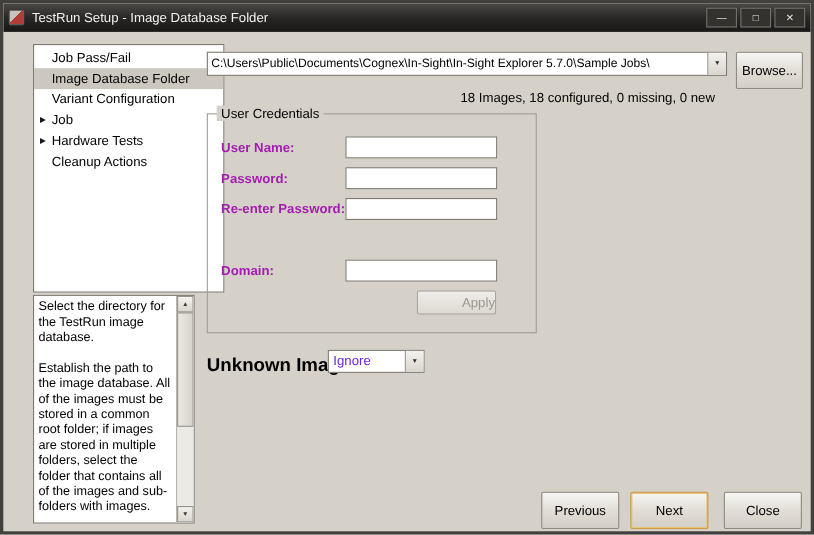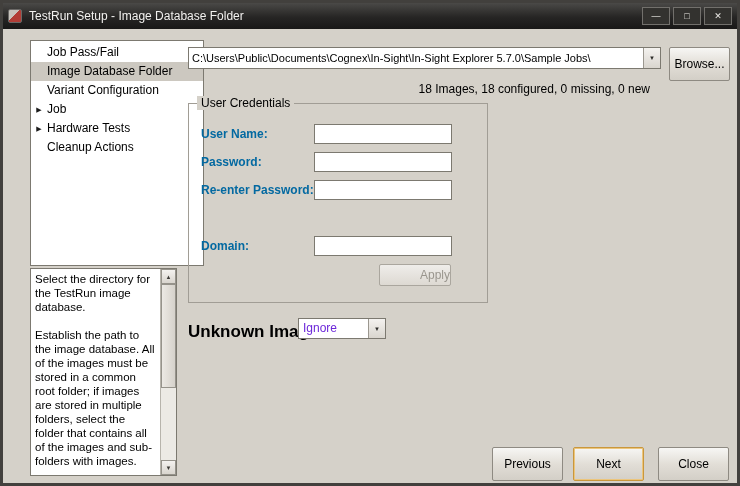--- a/index.html
+++ b/index.html
@@ -108,21 +108,21 @@
   .groupbox {
     position:absolute; left:185px; top:100px; width:300px; height:200px;
     border:1px solid #a19d95;
   }
   .group-title {
     position:absolute; top:-8px; left:8px; padding:0 4px;
     background:#d5d1c9; font-size:12px; color:#000;
   }
   .form-row { position:absolute; left:0; width:100%; height:22px; }
   .form-label {
-    position:absolute; left:12px; top:3px; font-size:12px; font-weight:600; color:#0369a1;
+    position:absolute; left:12px; top:3px; font-size:12px; font-weight:600; color:#a21caf;
     white-space:nowrap;
   }
   .text-input {
     position:absolute; left:125px; top:0; width:138px; height:20px;
     border:1px solid #7c7970; font-family:"Liberation Sans",sans-serif;
     font-size:12px; padding:0 3px; background:#fff; color:#000;
   }
   .spin-wrap { position:absolute; left:125px; top:0; width:138px; height:20px; }
   .spin-input {
     position:absolute; left:0; top:0; width:100%; height:20px;

